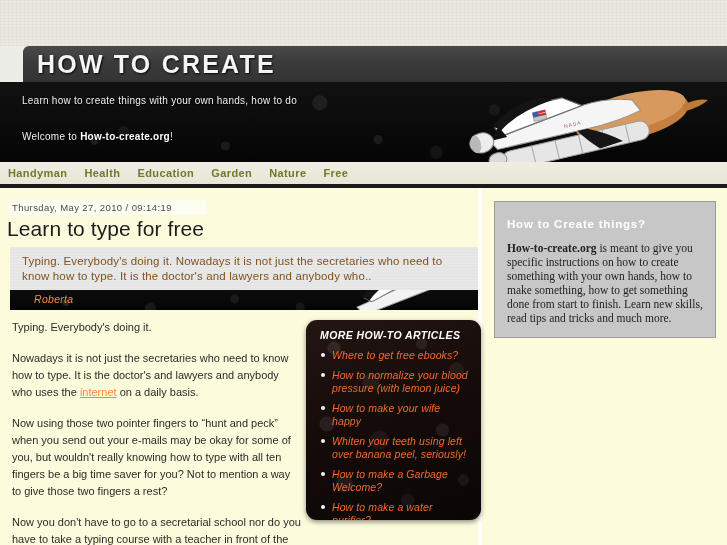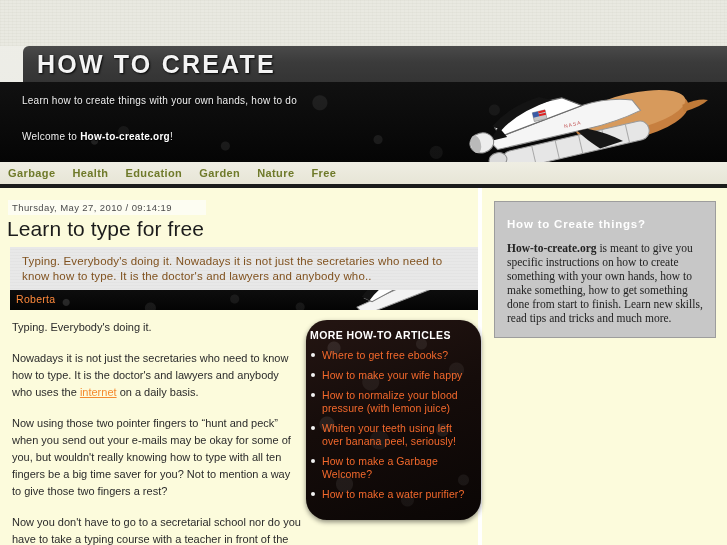--- a/index.html
+++ b/index.html
@@ -193,24 +193,25 @@
     background-image:
       radial-gradient(circle at 12% 62%, rgba(255,255,255,.13) 0 3px, transparent 4px),
       radial-gradient(circle at 30% 90%, rgba(255,255,255,.08) 0 5px, transparent 6px),
       radial-gradient(circle at 48% 45%, rgba(255,255,255,.07) 0 4px, transparent 5px),
       radial-gradient(circle at 62% 85%, rgba(255,255,255,.07) 0 4px, transparent 5px),
       linear-gradient(180deg, #0d0d0d, #040404);
     overflow: hidden;
   }
   #author-name {
     position: absolute;
-    left: 6px; top: 3px;
+    left: 24px; top: 3px;
     color: #ff8a3c;
     font-size: 10.5px;
     letter-spacing: .3px;
+    font-style: italic;
   }
   #author-shuttle {
     position: absolute;
     right: 14px; top: -30px;
     width: 120px; height: 54px;
   }
 
   
   #article-body {
     position: absolute;
@@ -237,25 +238,26 @@
       radial-gradient(circle at 37% 31%, rgba(255,255,255,.06) 0 8px, transparent 9px),
       radial-gradient(circle at 66% 12%, rgba(255,255,255,.07) 0 5px, transparent 6px),
       radial-gradient(circle at 86% 25%, rgba(255,255,255,.06) 0 7px, transparent 8px),
       radial-gradient(circle at 12% 52%, rgba(255,255,255,.08) 0 7px, transparent 8px),
       radial-gradient(circle at 42% 60%, rgba(255,255,255,.05) 0 9px, transparent 10px),
       radial-gradient(circle at 78% 55%, rgba(255,255,255,.07) 0 6px, transparent 7px),
       radial-gradient(circle at 22% 82%, rgba(255,255,255,.07) 0 8px, transparent 9px),
       radial-gradient(circle at 58% 90%, rgba(255,255,255,.05) 0 6px, transparent 7px),
       radial-gradient(circle at 90% 80%, rgba(255,255,255,.06) 0 5px, transparent 6px),
       linear-gradient(160deg, #241512 0%, #150c0a 45%, #0a0605 100%);
-    border-radius: 21px;
+    border-radius: 11px;
     box-shadow: 0 2px 5px rgba(0,0,0,.45);
-    padding: 9px 9px 0 4px;
+    padding: 9px 9px 0 14px;
     overflow: hidden;
     z-index: 5;
+    font-style: italic;
   }
   #more-title {
     color: #ffffff;
     font-size: 10.5px;
     font-weight: bold;
     letter-spacing: .4px;
     margin-bottom: 8px;
   }
   #more-list { list-style: none; }
   #more-list li {
@@ -345,21 +347,21 @@
         <ellipse cx="44" cy="52" rx="12" ry="10" fill="#ededed" stroke="#8a8a8a" stroke-width="1"></ellipse>
         <ellipse cx="38" cy="52" rx="5" ry="9" fill="#b9b9b9"></ellipse>
         <ellipse cx="56" cy="72" rx="9" ry="7" fill="#dadada" stroke="#8a8a8a" stroke-width="1"></ellipse>
         <path d="M150 62 Q168 70 182 82 L158 84 Q146 72 140 62 Z" fill="#161616"></path>
         <text x="128" y="56" font-family="Liberation Sans, sans-serif" font-size="5" fill="#c05050" letter-spacing="1">NASA</text>
       </g>
     </svg>
   </div>
 
   <div id="nav">
-    <a href="#">Garbage</a><a href="#">Health</a><a href="#">Education</a><a href="#">Garden</a><a href="#">Nature</a><a href="#">Free</a>
+    <a href="#">Handyman</a><a href="#">Health</a><a href="#">Education</a><a href="#">Garden</a><a href="#">Nature</a><a href="#">Free</a>
   </div>
   <div id="nav-rule"></div>
 </div>
 
 <div id="content">
 
   <div id="post-date">Thursday, May 27, 2010 / 09:14:19</div>
   <h1 id="post-title">Learn to type for free</h1>
 
   <div id="excerpt">
@@ -387,22 +389,22 @@
     <p>Now using those two pointer fingers to “hunt and peck” when you send out your e-mails may be okay for some of you, but wouldn't really knowing how to type with all ten fingers be a big time saver for you? Not to mention a way to give those two fingers a rest?</p>
     <p><span>Now you don't have to go to a secretarial school nor do you have to take a typing course with a teacher in front of the room. You can do it all on your </span></p>
 
   </div>
 </div>
 
 <div id="more-box">
   <div id="more-title">MORE HOW-TO ARTICLES</div>
   <ul id="more-list">
     <li><a href="#">Where to get free ebooks?</a></li>
+    <li><a href="#">How to normalize your blood pressure (with lemon juice)</a></li>
     <li><a href="#">How to make your wife happy</a></li>
-    <li><a href="#">How to normalize your blood pressure (with lemon juice)</a></li>
     <li><a href="#">Whiten your teeth using left over banana peel, seriously!</a></li>
     <li><a href="#">How to make a Garbage Welcome?</a></li>
     <li><a href="#">How to make a water purifier?</a></li>
   </ul>
 </div>
 
 <div id="gutter"></div>
 
 <div id="sidebar">
   <div id="about-box">

